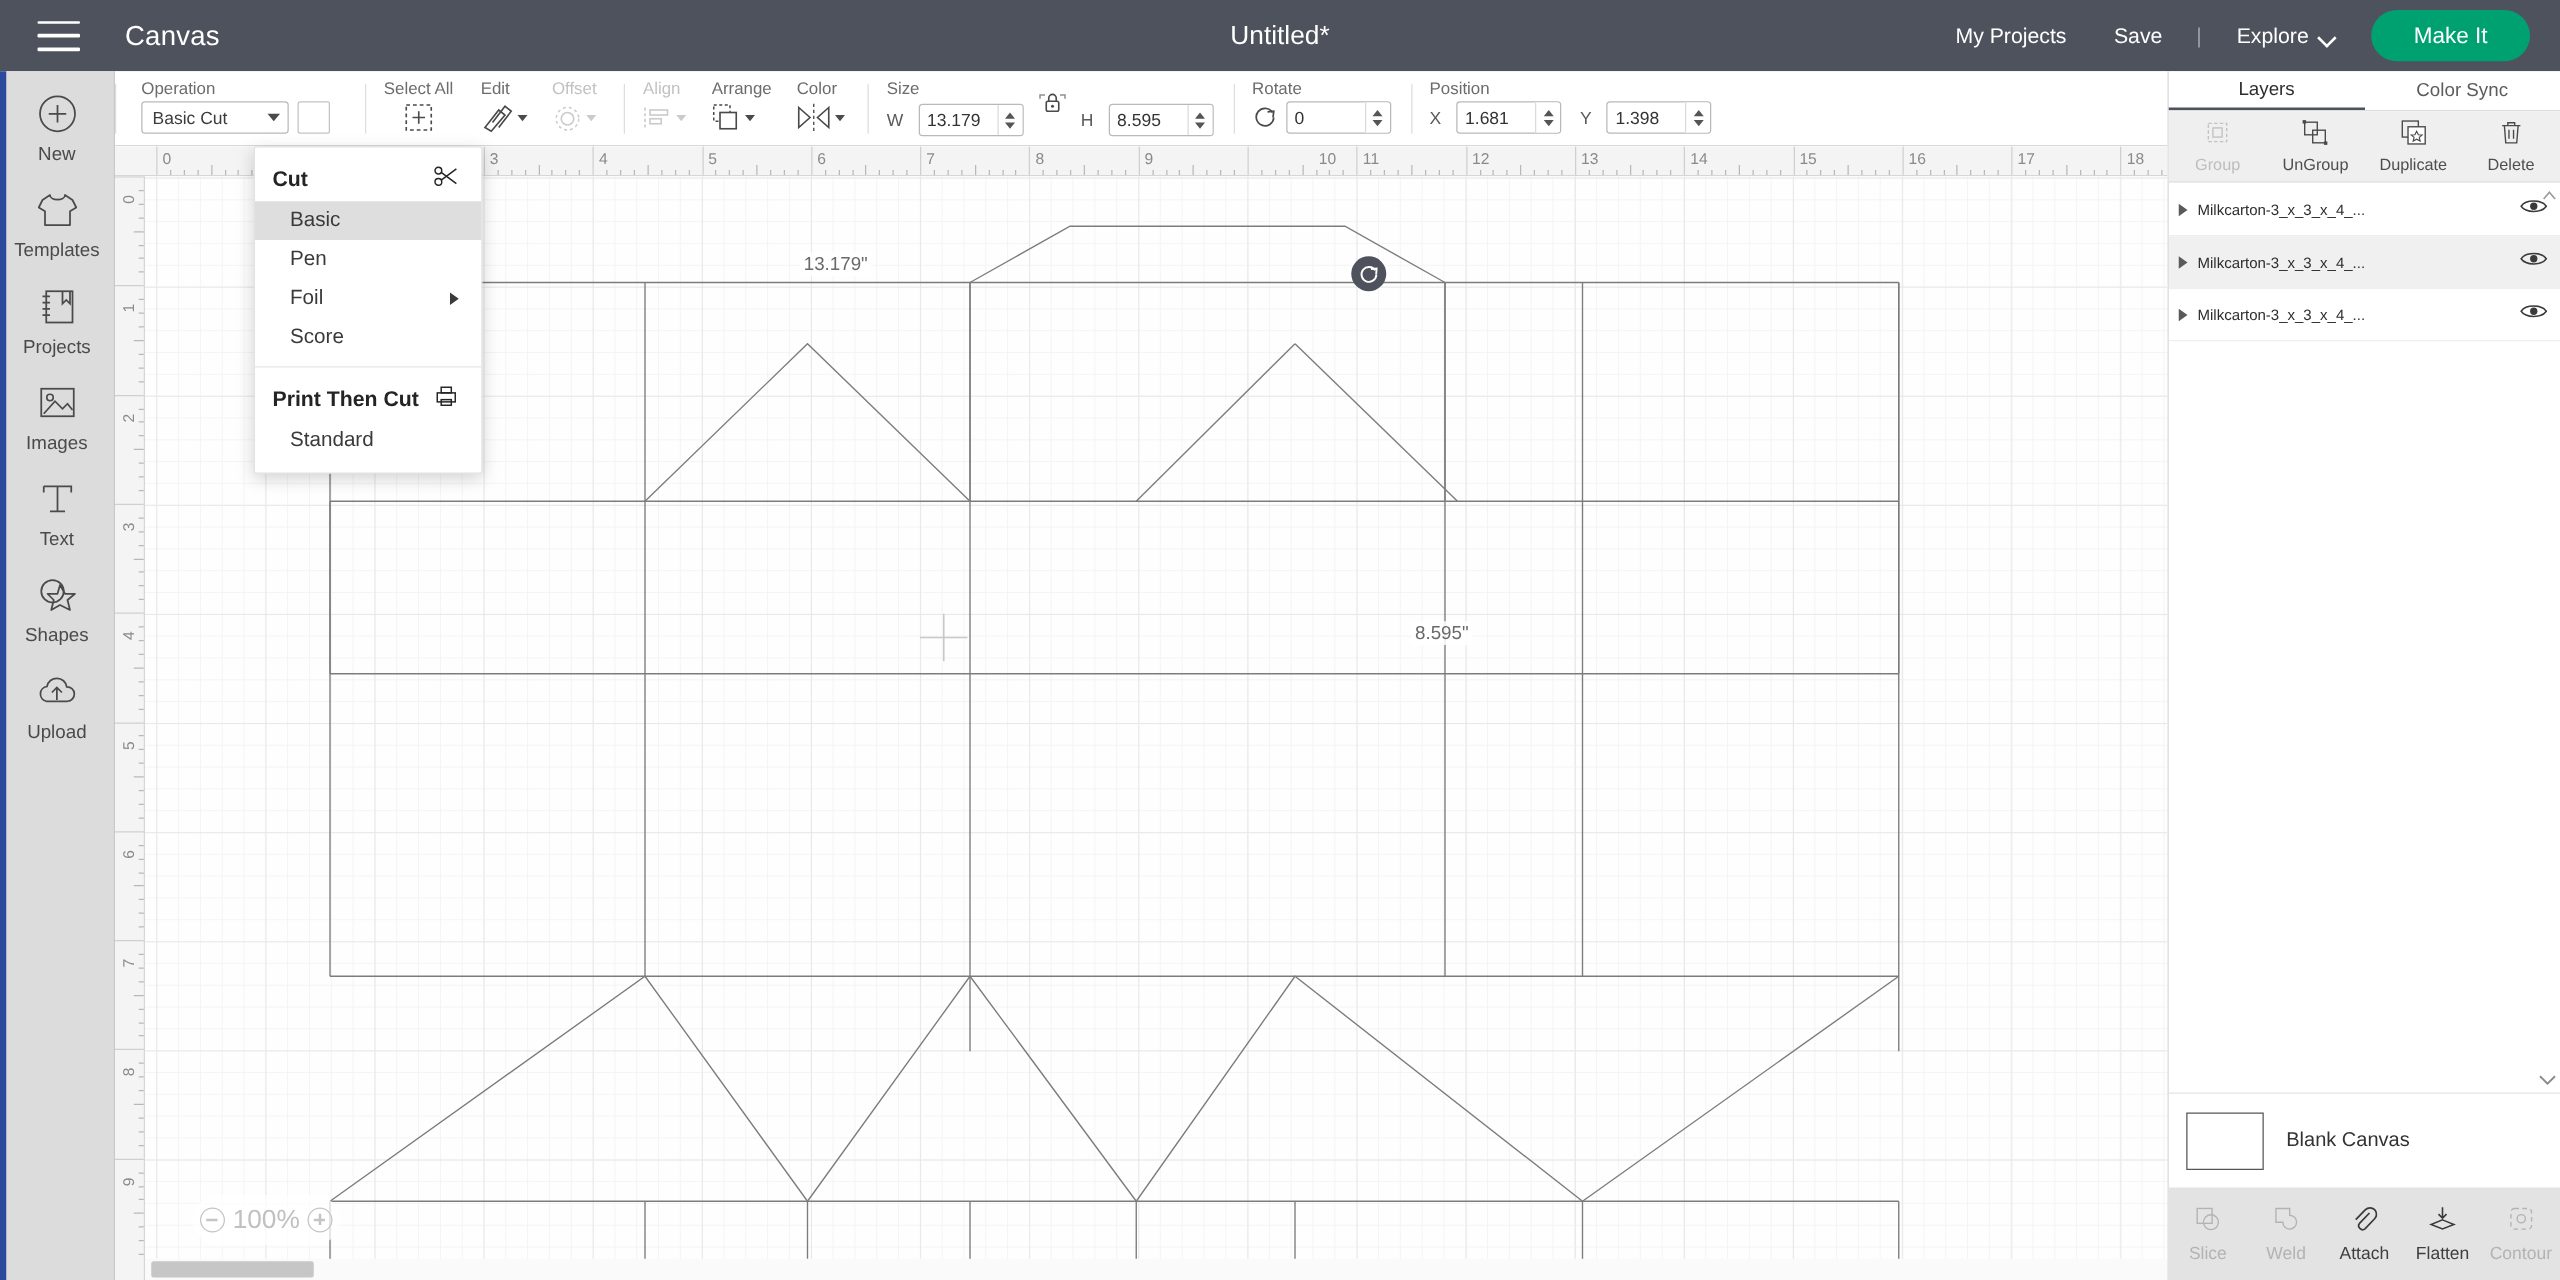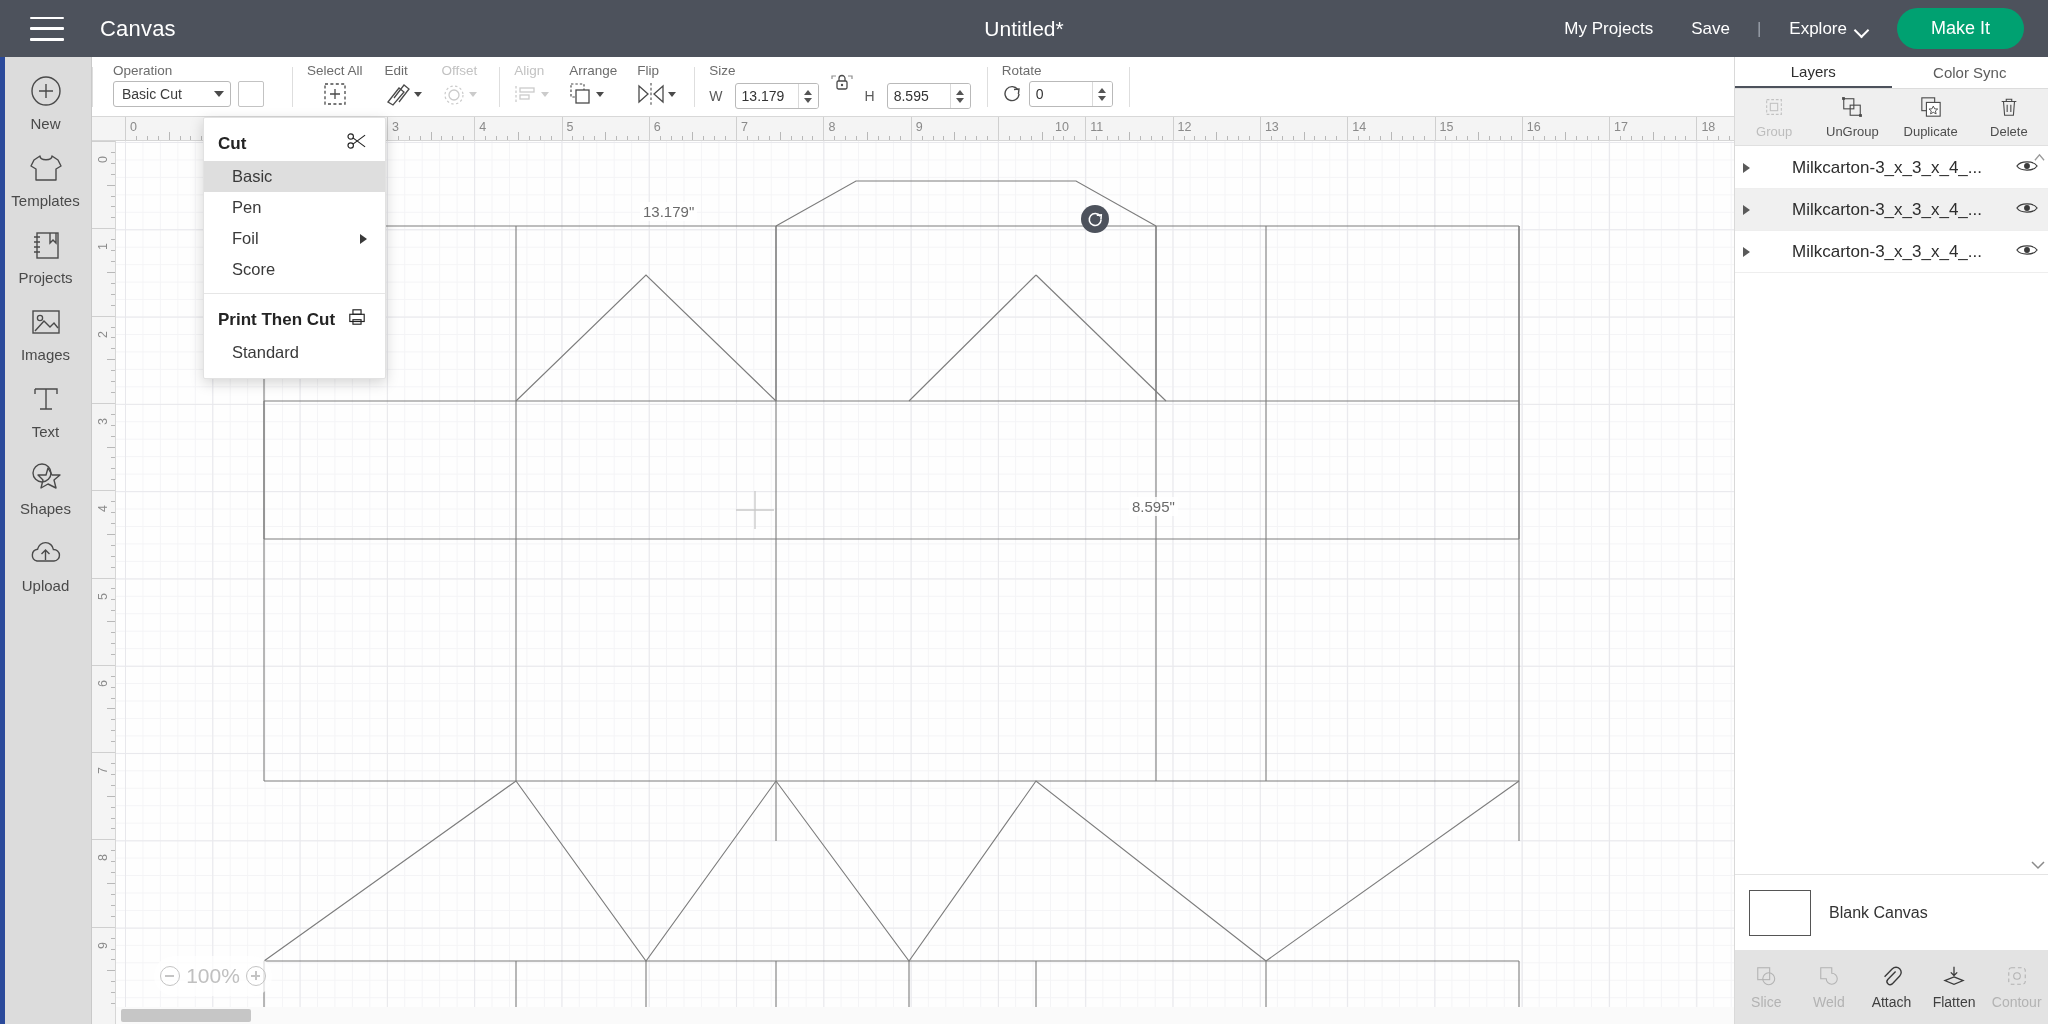--- a/index.html
+++ b/index.html
@@ -180,21 +180,21 @@
   .rop { flex: 1; display: flex; flex-direction: column; align-items: center; justify-content: center;
          gap: 2px; cursor: pointer; }
   .rop .lb { font-size: 13px; color: #4e4e4e; }
   .rop.dis .lb { color: #bdbdbd; }
   .layerlist { position: absolute; top: 90px; left: 0; right: 0; height: 780px; overflow: hidden; }
   .layer { display: flex; align-items: center; height: 42px; padding: 0 10px 0 8px;
            border-bottom: 1px solid #eee; cursor: pointer; }
   .layer.sel { background: #f0f0f0; }
   .ltri { width: 0; height: 0; border-top: 5px solid transparent; border-bottom: 5px solid transparent;
           border-left: 7px solid #5a5a5a; margin-right: 8px; flex: none; cursor: pointer; }
-  .lname { flex: 1; font-size: 17px; color: #2d2d2d; white-space: nowrap; overflow: hidden; text-align: center; }
+  .lname { flex: 1; font-size: 12px; color: #2d2d2d; white-space: nowrap; overflow: hidden; }
   .scrollup { position: absolute; right: 3px; top: 92px; width: 11px; height: 11px; cursor: pointer; }
   .scrolldn { position: absolute; right: 3px; bottom: 158px; width: 14px; height: 10px; cursor: pointer; }
 
   .canvasrow { position: absolute; bottom: 74px; left: 0; right: 0; height: 76px;
                display: flex; align-items: center; padding-left: 14px; border-top: 1px solid #e4e4e4; gap: 18px; }
   .cthumb { width: 62px; height: 46px; background: #fff; border: 1.5px solid #555; }
   .ctext { font-size: 16px; color: #333; }
   .rbottom { position: absolute; bottom: 0; left: 0; right: 0; height: 74px;
              background: #e3e3e3; display: flex; align-items: center; }
   .rb { flex: 1; display: flex; flex-direction: column; align-items: center; gap: 3px; cursor: pointer; }
@@ -388,21 +388,21 @@
               </svg>
           </span>
           <span class="mini-caret"></span>
         </div>
       </div>
     </div>
 
     <div style="width:20px"></div>
 
     <div class="grp">
-      <div class="ghead">Flip</div>
+      <div class="ghead">Color</div>
       <div class="grow">
         <div class="tb-btn" style="flex-direction:row;align-items:center">
           <span class="ic">
             <svg width="28" height="24" viewBox="0 0 28 24">
                 <path d="M2 4 L11 12 L2 20 Z" fill="none" stroke="#4a4a4a" stroke-width="1.3"></path>
                 <path d="M26 4 L17 12 L26 20 Z" fill="none" stroke="#4a4a4a" stroke-width="1.3"></path>
                 <path d="M14 1v22" stroke="#4a4a4a" stroke-width="1.1" stroke-dasharray="2.6 2.2"></path>
               </svg>
           </span>
           <span class="mini-caret"></span>
@@ -459,20 +459,41 @@
           <span class="spin">
               <i class="up"></i>
               <i class="dn"></i>
             </span>
         </div>
       </div>
     </div>
 
     <div class="vdiv" style="margin-left:16px"></div>
 
+    <div class="grp">
+      <div class="ghead">Position</div>
+      <div class="grow">
+        <span class="axlab">X</span>
+        <div class="numfield">
+          <input type="text" readonly="" value="1.681" style="">
+          <span class="spin">
+              <i class="up"></i>
+              <i class="dn"></i>
+            </span>
+        </div>
+        <span class="axlab" style="margin-left:8px">Y</span>
+        <div class="numfield">
+          <input type="text" readonly="" value="1.398" style="">
+          <span class="spin">
+              <i class="up"></i>
+              <i class="dn"></i>
+            </span>
+        </div>
+      </div>
+    </div>
   </div>
 
   <div class="canvasarea">
     <div class="ruler-h" id="rulerH">
         <div class="rtick" style="left: 33px; top: 0px; width: 1px; height: 24px; background: rgb(207, 207, 207);"></div>
         <div class="rlab" style="left: 38px; top: 3px;">0</div>
         <div class="rtick" style="left: 43.9125px; top: 19px; width: 1px; height: 5px;"></div>
         <div class="rtick" style="left: 54.825px; top: 19px; width: 1px; height: 5px;"></div>
         <div class="rtick" style="left: 65.7375px; top: 19px; width: 1px; height: 5px;"></div>
         <div class="rtick" style="left: 76.65px; top: 15px; width: 1px; height: 9px;"></div>

